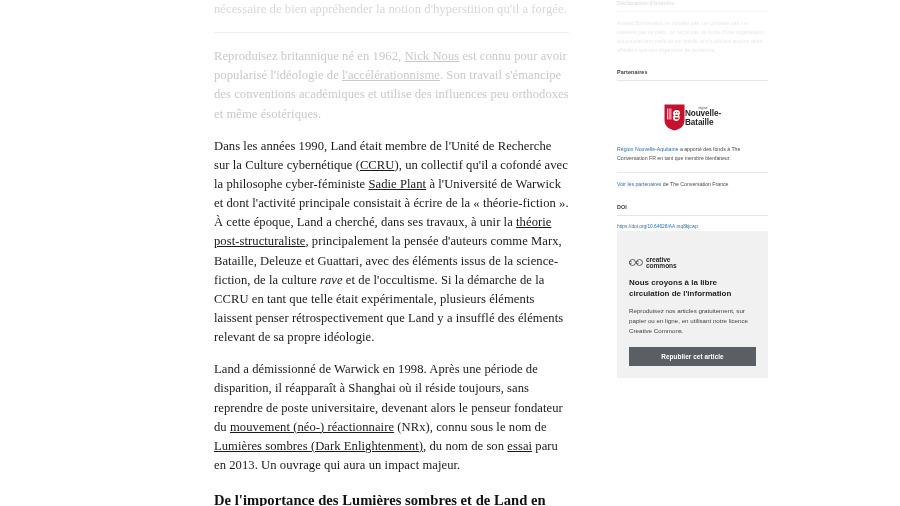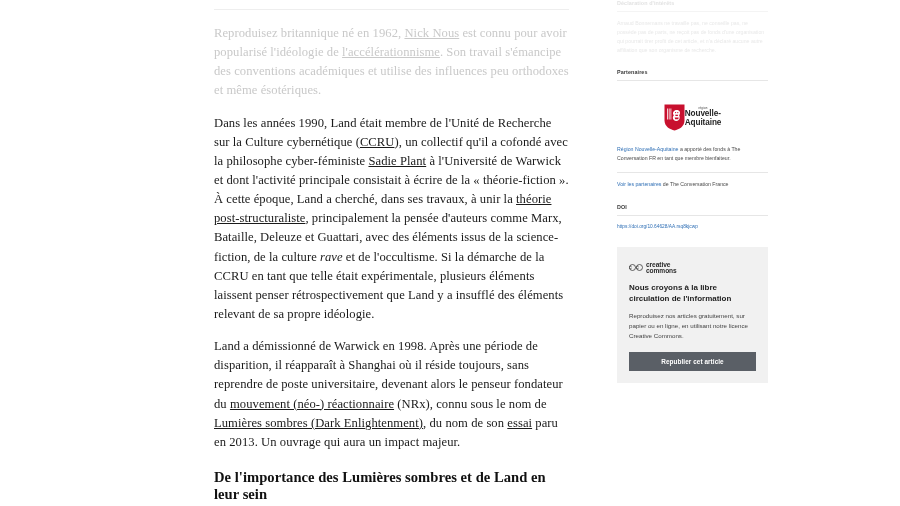--- a/index.html
+++ b/index.html
@@ -159,22 +159,22 @@
     color: #2f6fb5;
     text-decoration: none;
     word-break: break-all;
     line-height: 1.5;
     display: block;
   }
 
   
   .cc-box {
     background: #f1f1f1;
-    padding: 15px 12px 12px 12px;
-    margin-top: 16px;
+    padding: 26px 12px 12px 12px;
+    margin-top: 0;
   }
   .cc-logo {
     display: flex;
     align-items: center;
     gap: 2px;
     margin-bottom: 8px;
   }
   .cc-circles { display: flex; gap: 1px; }
   .cc-wordmark {
     font-size: 6.6px;
@@ -211,20 +211,21 @@
     text-align: center;
   }
 </style>
 </head>
 <body>
 
 <div class="page">
 
   <main class="article">
 
+    <p class="fade-out-1 clip-top">nécessaire de bien appréhender la notion d'hyperstition qu'il a forgée.</p>
 
     <hr class="rule">
 
     <p class="fade-out-2">
       <span>Reproduisez britannique né en 1962, </span><a href="#">Nick Nous</a><span> est connu pour avoir popularisé l'idéologie de </span><a href="#">l'accélérationnisme</a><span>. Son travail s'émancipe des conventions académiques et utilise des influences peu orthodoxes et même ésotériques.</span>
     </p>
 
     <p>
       <span>Dans les années 1990, Land était membre de l'Unité de Recherche sur la Culture cybernétique (</span><a href="#">CCRU</a><span>), un collectif qu'il a cofondé avec la philosophe cyber-féministe </span><a href="#">Sadie Plant</a><span> à l'Université de Warwick et dont l'activité principale consistait à écrire de la « théorie-fiction ». À cette époque, Land a cherché, dans ses travaux, à unir la </span><a href="#">théorie post-structuraliste</a><span>, principalement la pensée d'auteurs comme Marx, Bataille, Deleuze et Guattari, avec des éléments issus de la science-fiction, de la culture </span><em class="ital">rave</em><span> et de l'occultisme. Si la démarche de la CCRU en tant que telle était expérimentale, plusieurs éléments laissent penser rétrospectivement que Land y a insufflé des éléments relevant de sa propre idéologie.</span>
     </p>
@@ -266,21 +267,21 @@
                 <circle cx="7" cy="7" r="1.5"></circle>
                 <circle cx="12" cy="7" r="1.5"></circle>
                 <path d="M6 12 L13 12 L12 15 L7 15 Z"></path>
                 <path d="M5 18 L14 18 L13 22 L6 22 Z"></path>
               </g>
             </svg>
           </span>
           <span class="logo-text">
             <span class="tiny">région</span>
             <span class="big">Nouvelle-</span>
-            <span class="big">Aquitaine</span>
+            <span class="big">Bataille</span>
           </span>
         </div>
       </div>
 
       <div class="side-body">
         <a href="#" class="side-link">Région Nouvelle-Aquitaine</a><span> a apporté des fonds à The Conversation FR en tant que membre bienfaiteur.</span>
       </div>
 
       <hr class="side-divider" style="margin-top:9px;">
 

